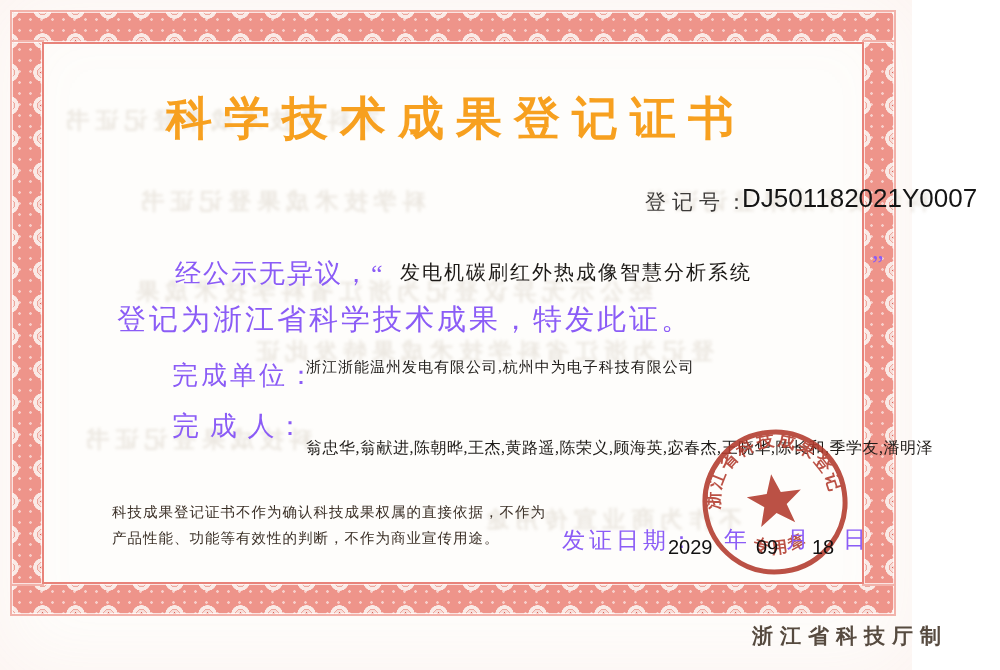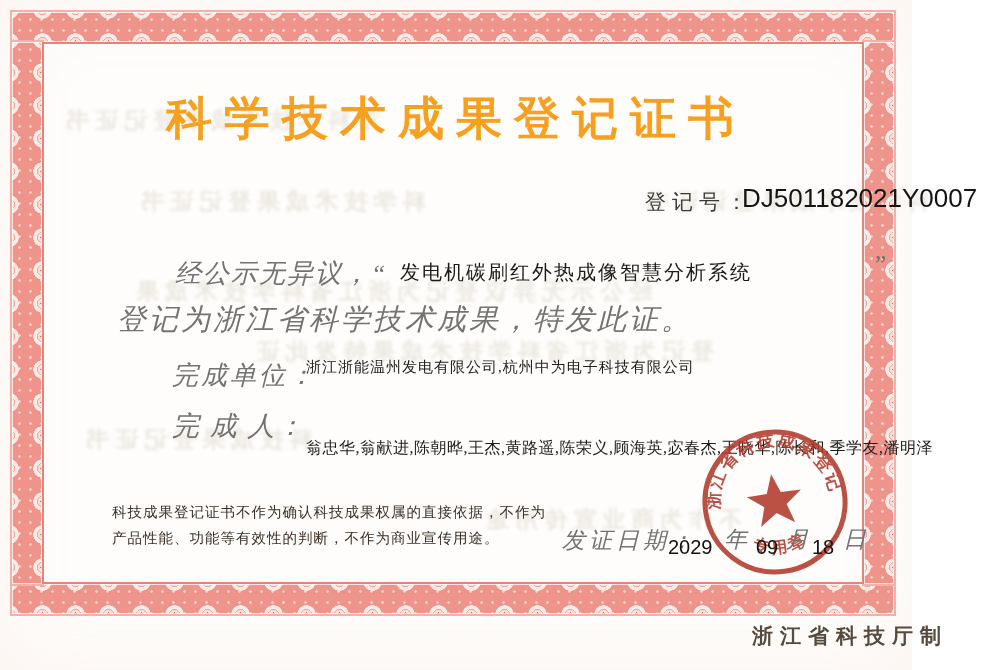--- a/index.html
+++ b/index.html
@@ -26,21 +26,21 @@
 
   
   .abs{position:absolute;white-space:nowrap;}
   .title{left:0;right:0;top:88px;text-align:center;z-index:4;
          font-family:"Liberation Sans", sans-serif;font-weight:900;
          font-size:46px;letter-spacing:12px;color:#f7a01f;}
   .reg-label{left:645px;top:188px;z-index:4;font-weight:400;font-size:21px;
              letter-spacing:6px;color:#3c3a38;}
   .reg-value{left:742px;top:183px;z-index:4;
              font-family:"Liberation Sans", sans-serif;font-size:26px;color:#141414;}
-  .kai{color:#737373;font-style:italic;}
+  .kai{color:#8b5cf6;}
   .body-prefix{left:175px;top:256px;z-index:4;font-size:26px;letter-spacing:2px;}
   .project-name{left:400px;top:259px;z-index:5;font-size:20px;letter-spacing:2px;color:#1d1a17;}
   .close-quote{left:872px;top:250px;z-index:4;font-size:26px;}
   .body-line2{left:117px;top:300px;z-index:4;font-size:29px;letter-spacing:3px;}
   .unit-label{left:172px;top:358px;z-index:4;font-size:26px;letter-spacing:3px;}
   .unit-value{left:306px;top:358px;z-index:5;font-size:15px;letter-spacing:1px;color:#1f1c19;}
   .people-label{left:172px;top:408px;z-index:4;font-size:27px;letter-spacing:2px;}
   .people-value{left:306px;top:438px;z-index:5;font-size:16px;letter-spacing:0.5px;color:#1f1c19;}
   .issuer-label{left:562px;top:477px;z-index:4;font-size:23px;letter-spacing:4px;}
   .date-label{left:562px;top:525px;z-index:4;font-size:23px;letter-spacing:4px;}

